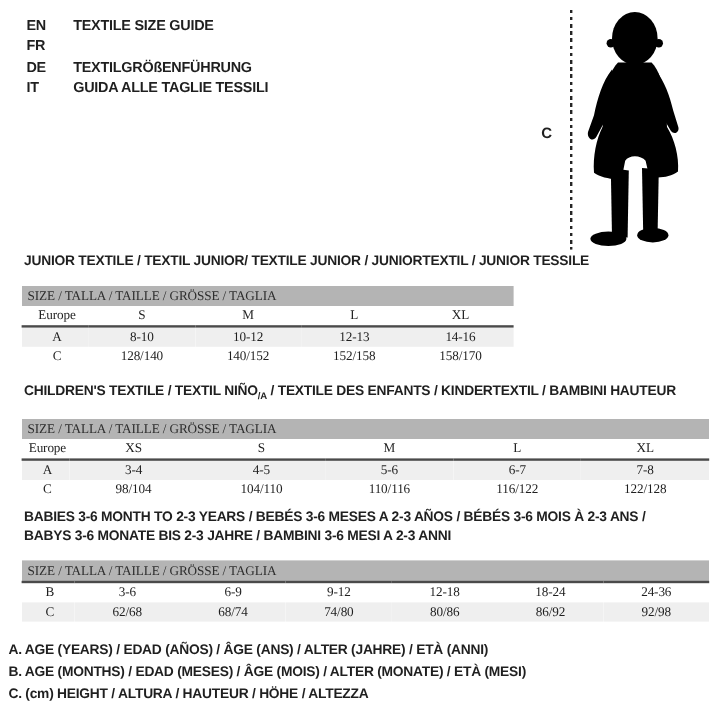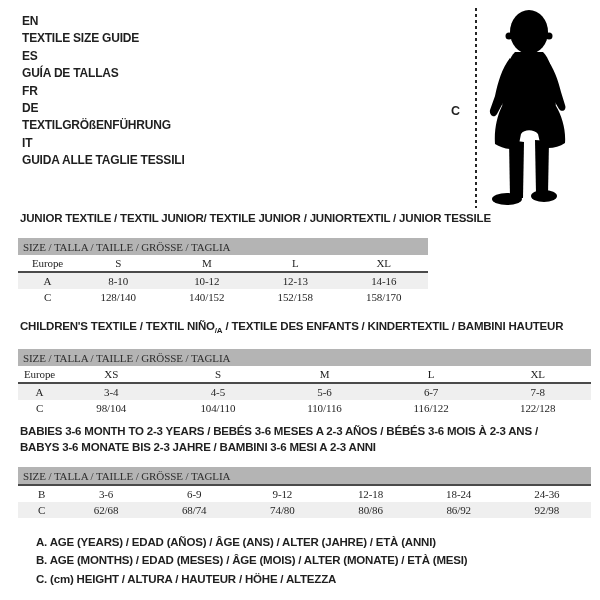--- a/index.html
+++ b/index.html
@@ -9,21 +9,21 @@
     --text:#1f1f1f;
   }
   html,body{margin:0;padding:0;}
   body{
     width:600px;height:600px;position:relative;overflow:hidden;
     background:#ffffff;color:var(--text);
     font-family:"Liberation Sans", sans-serif;
   }
   
   .lang-block{position:absolute;left:22px;top:13px;font-weight:bold;font-size:12px;line-height:17.4px;letter-spacing:-0.2px;}
-  .lang-row{display:flex;flex-direction:column;}
+  .lang-row{display:flex;}
   .lang-code{width:39px;}
   
   .dash-line{
     position:absolute;left:475px;top:8px;width:2px;height:200px;
     background-image:repeating-linear-gradient(to bottom,#262626 0px,#262626 3px,transparent 3px,transparent 6px);
   }
   .c-label{position:absolute;left:451px;top:104px;font-weight:bold;font-size:12.5px;}
   .baby-svg{position:absolute;left:482px;top:8px;width:92px;height:202px;}
   
   .section-title{position:absolute;left:20px;font-weight:bold;font-size:11.5px;letter-spacing:-0.2px;line-height:15.5px;}
@@ -38,33 +38,29 @@
   .size-table tr.euro td{border-bottom:2px solid var(--divider);}
   .size-table tr.bar-divided td{border-bottom:2px solid var(--divider);}
   .size-table tr.alt td{background:var(--row-alt);}
   .t1{left:18px;top:238px;width:410px;}
   .t1 col.c0{width:56px;}
   .t2{left:18px;top:349px;width:573px;}
   .t2 col.c0{width:40px;}
   .t3{left:18px;top:467px;width:573px;}
   .t3 col.c0{width:44px;}
   
-  .notes{position:absolute;left:36px;top:533px;font-weight:bold;font-size:11.5px;line-height:18.4px;letter-spacing:-0.2px;}
+  .notes{position:absolute;left:7px;top:533px;font-weight:bold;font-size:11.5px;line-height:18.4px;letter-spacing:-0.2px;}
 </style>
 </head>
 <body>
 
 <div class="lang-block">
   <div class="lang-row">
     <span class="lang-code">EN</span>
     <span>TEXTILE SIZE GUIDE</span>
-  </div>
-  <div class="lang-row">
-    <span class="lang-code">ES</span>
-    <span>GUÍA DE TALLAS</span>
   </div>
   <div class="lang-row">
     <span class="lang-code">FR</span>
   </div>
   <div class="lang-row">
     <span class="lang-code">DE</span>
     <span>TEXTILGRÖßENFÜHRUNG</span>
   </div>
   <div class="lang-row">
     <span class="lang-code">IT</span>

